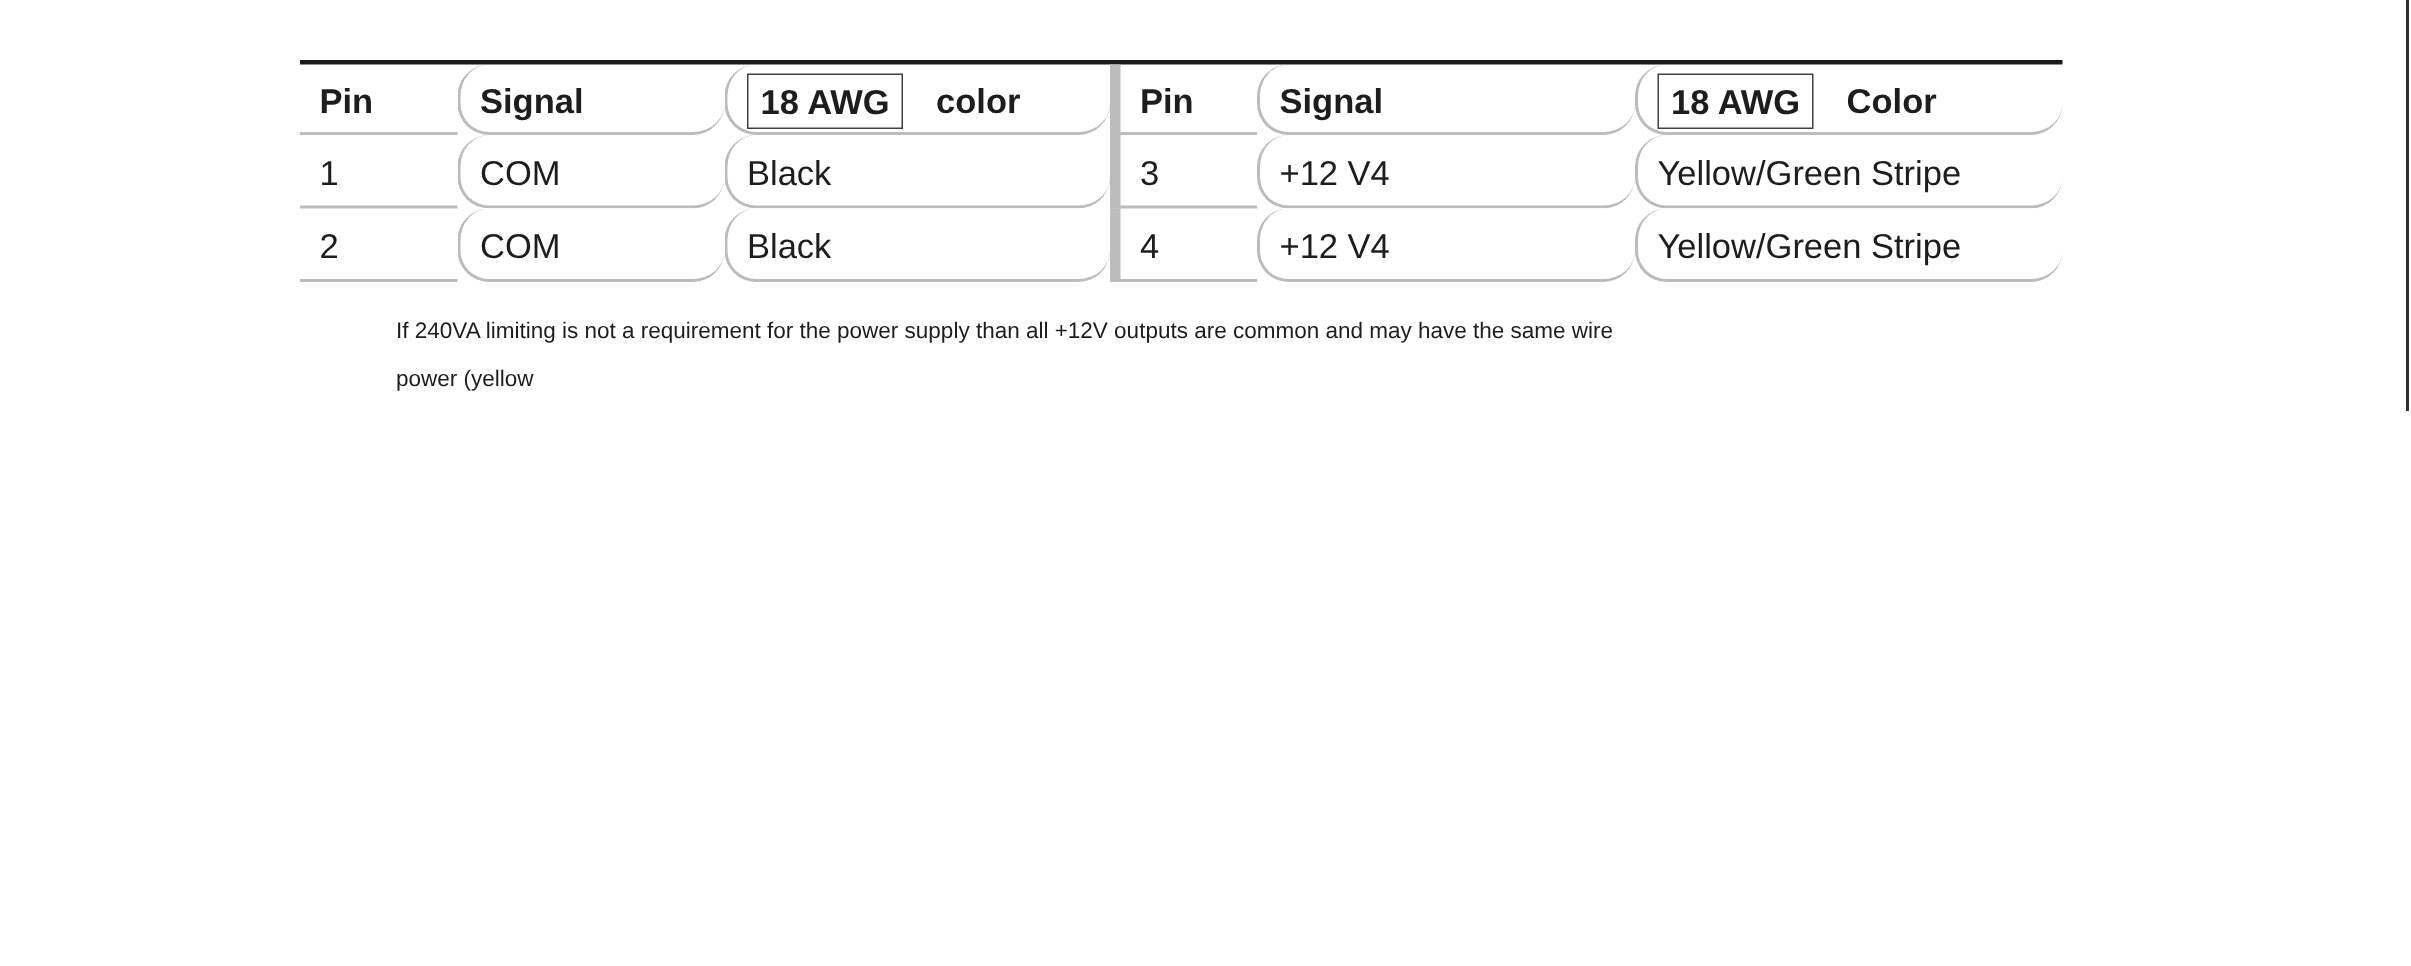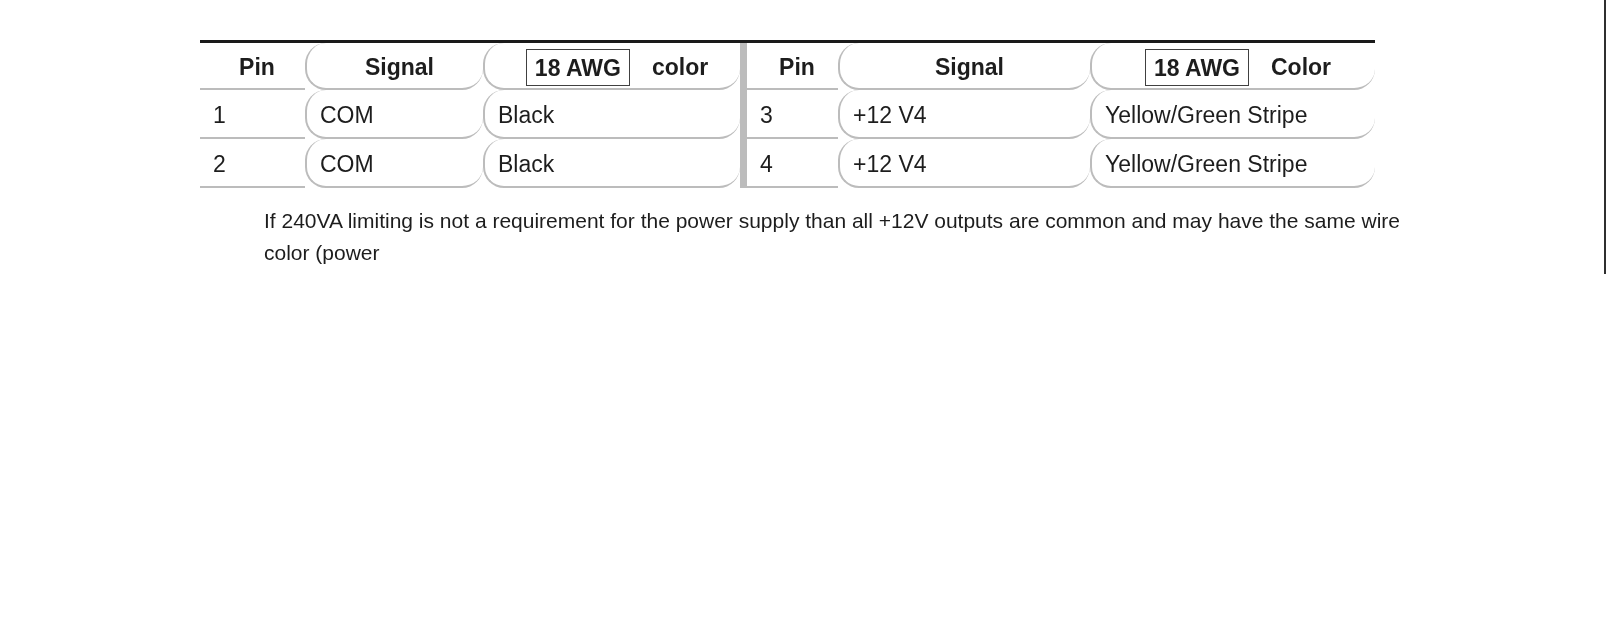--- a/index.html
+++ b/index.html
@@ -34,36 +34,35 @@
     white-space: nowrap;
     overflow: visible;
   }
   .cell.vline  { border-left: 2px solid #bcbcbc; border-radius: 21px; }
   .cell.thick  { border-left: 7px solid #bcbcbc; }
   .cell.head {
     font-weight: bold;
     align-items: center;
     padding-top: 6px;
     padding-bottom: 2px;
-    justify-content: center;
   }
   .awgbox {
     display: inline-block;
     border: 1px solid #404040;
     padding: 6px 8px 4px 8px;
     font-weight: bold;
   }
   .awgrest { margin-left: 22px; }
 
   
   .note {
     position: absolute;
     left: 264px;
     top: 205px;
-    font-size: 21px;
+    font-size: 15px;
     line-height: 32px;
     color: #1d1d1d;
   }
 
   
   .edge-line {
     position: absolute;
     left: 1604px;
     top: 0;
     width: 2px;
@@ -108,16 +107,16 @@
   <div class="cell vline">COM</div>
   <div class="cell vline">Black</div>
   <div class="cell thick">4</div>
   <div class="cell vline">+12 V4</div>
   <div class="cell vline">Yellow/Green Stripe</div>
 
 </div>
 
 <div class="note">
   <div>If 240VA limiting is not a requirement for the power supply than all +12V outputs are common and may have the same wire</div>
-  <div>color (power</div>
+  <div>power (yellow</div>
 </div>
 
 <div class="edge-line"></div>
 
 </body></html>

